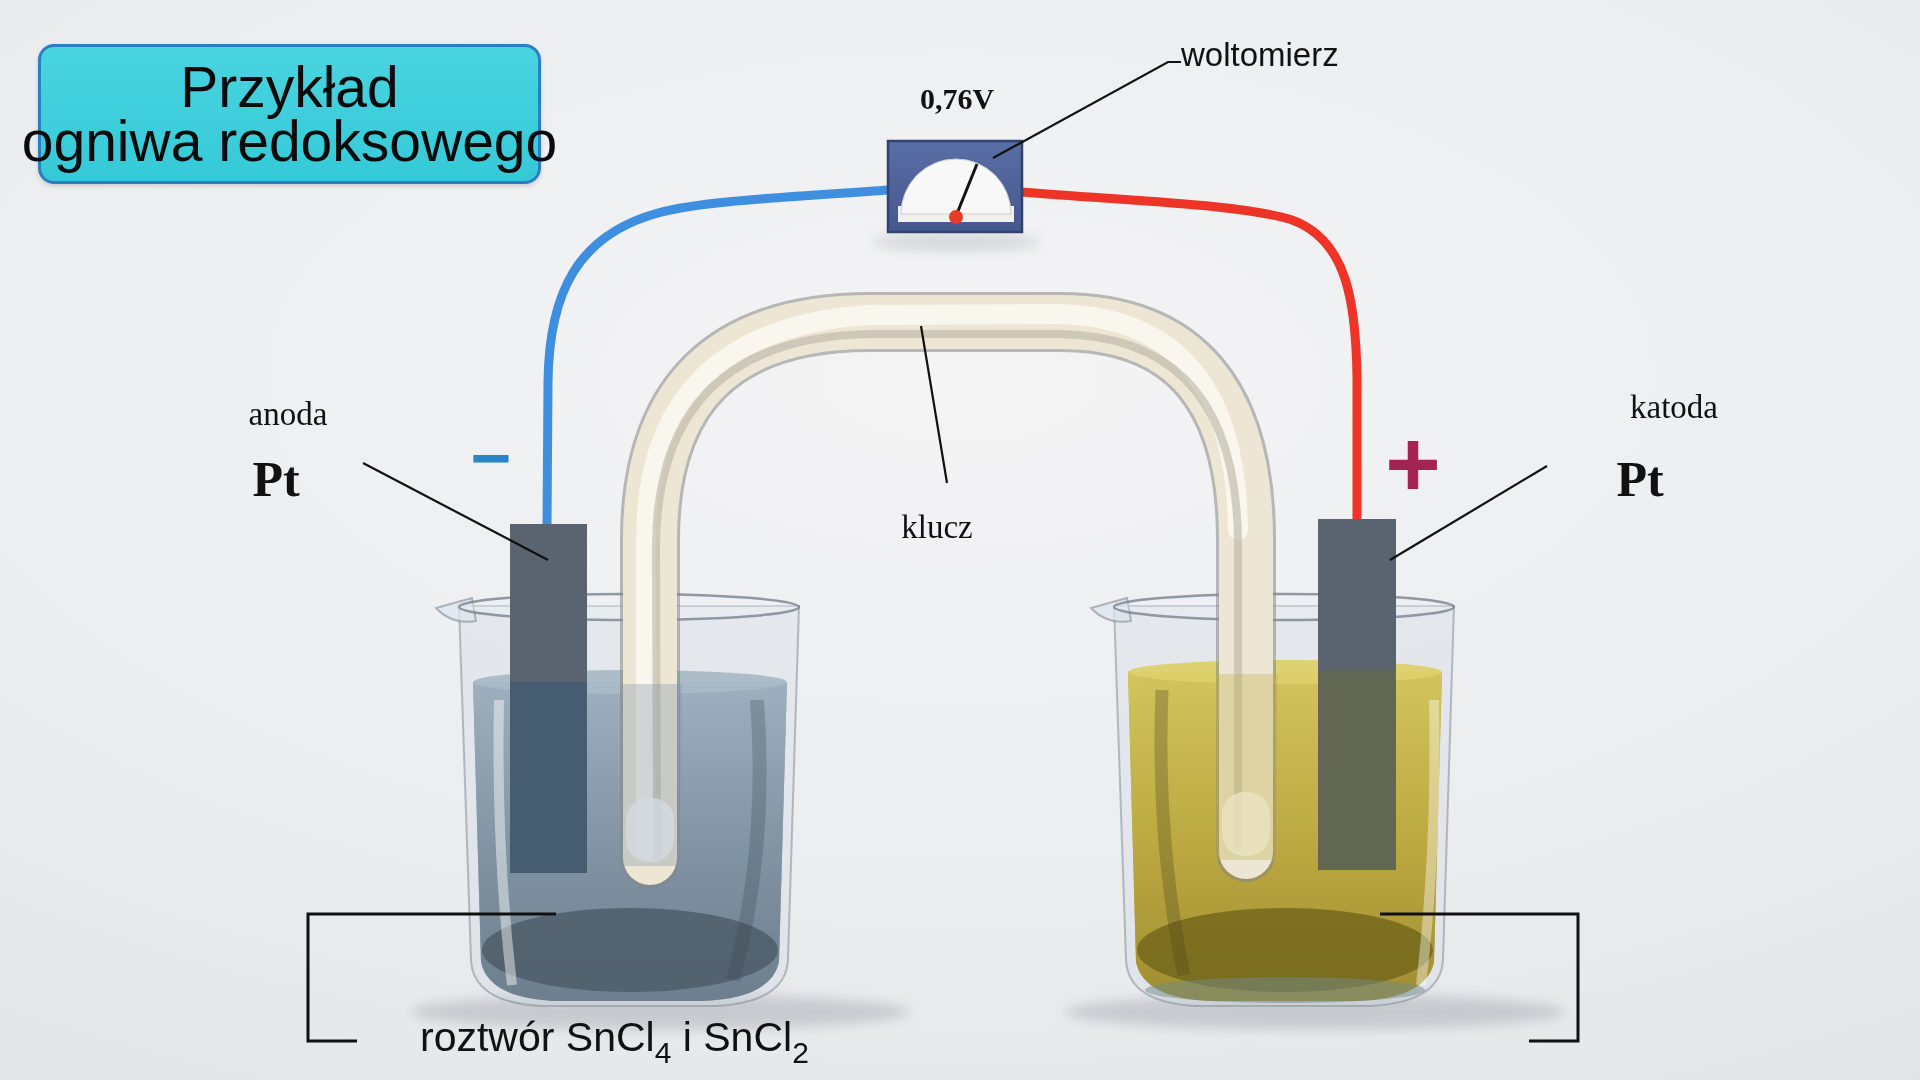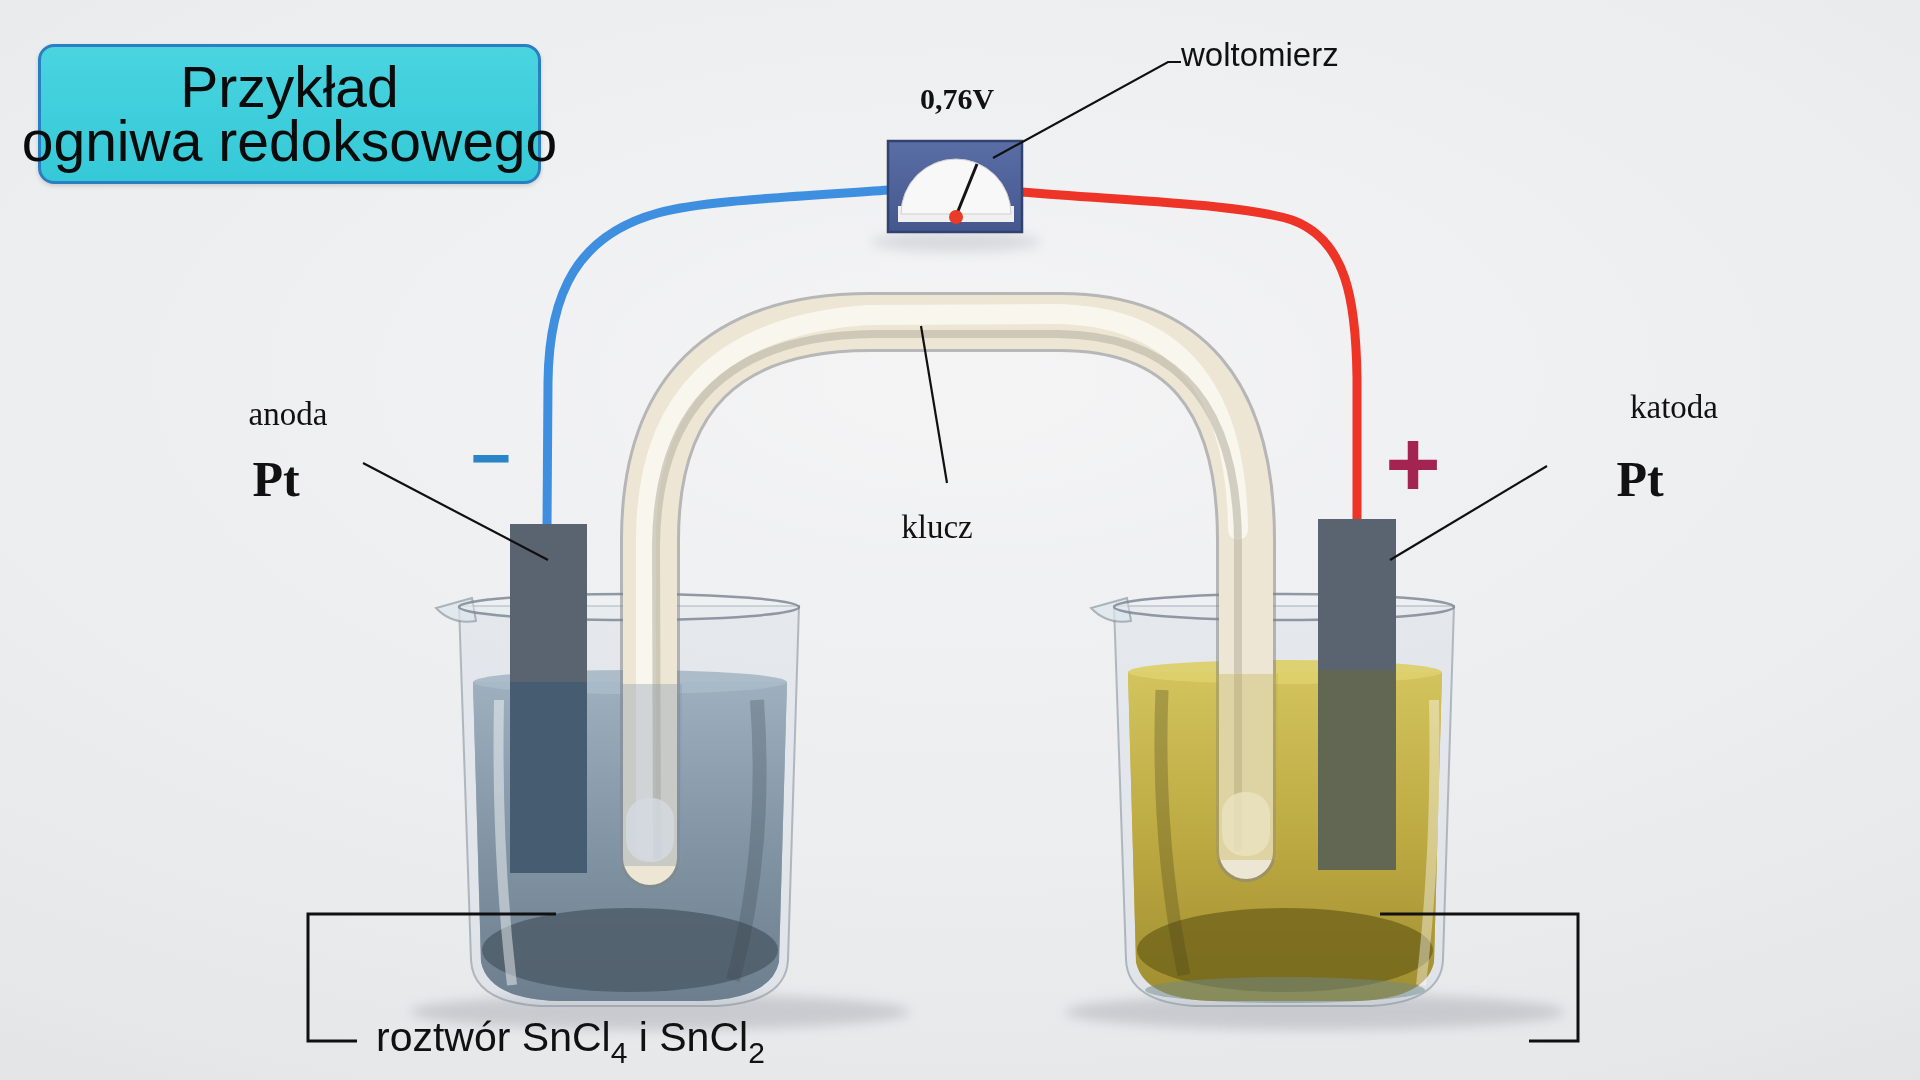--- a/index.html
+++ b/index.html
@@ -24,21 +24,21 @@
   }
 
   .reading{left:957px;top:82px;font-size:30px;font-weight:bold;}
   .lbl-big{font-size:33px;}
   .lbl-pt{font-size:50px;font-weight:bold;}
   .sign-minus{left:453px;top:423px;width:76px;text-align:center;
     font-size:70px;line-height:70px;font-weight:bold;color:#2a84c8;}
   .sign-plus{left:1363px;top:416px;width:100px;text-align:center;
     font-size:95px;line-height:95px;font-weight:bold;color:#a32351;}
 
-  .solution{font-size:41px;}
+  .solution{font-size:41px;margin-left:44px;}
   .solution .sub{font-size:30px;vertical-align:-12px;}
 </style>
 </head>
 <body>
 
 <div class="scene">
 
 <svg width="1920" height="1080" viewBox="0 0 1920 1080">
   <defs>
     <linearGradient id="gLiqL" x1="0" y1="0" x2="0" y2="1">

